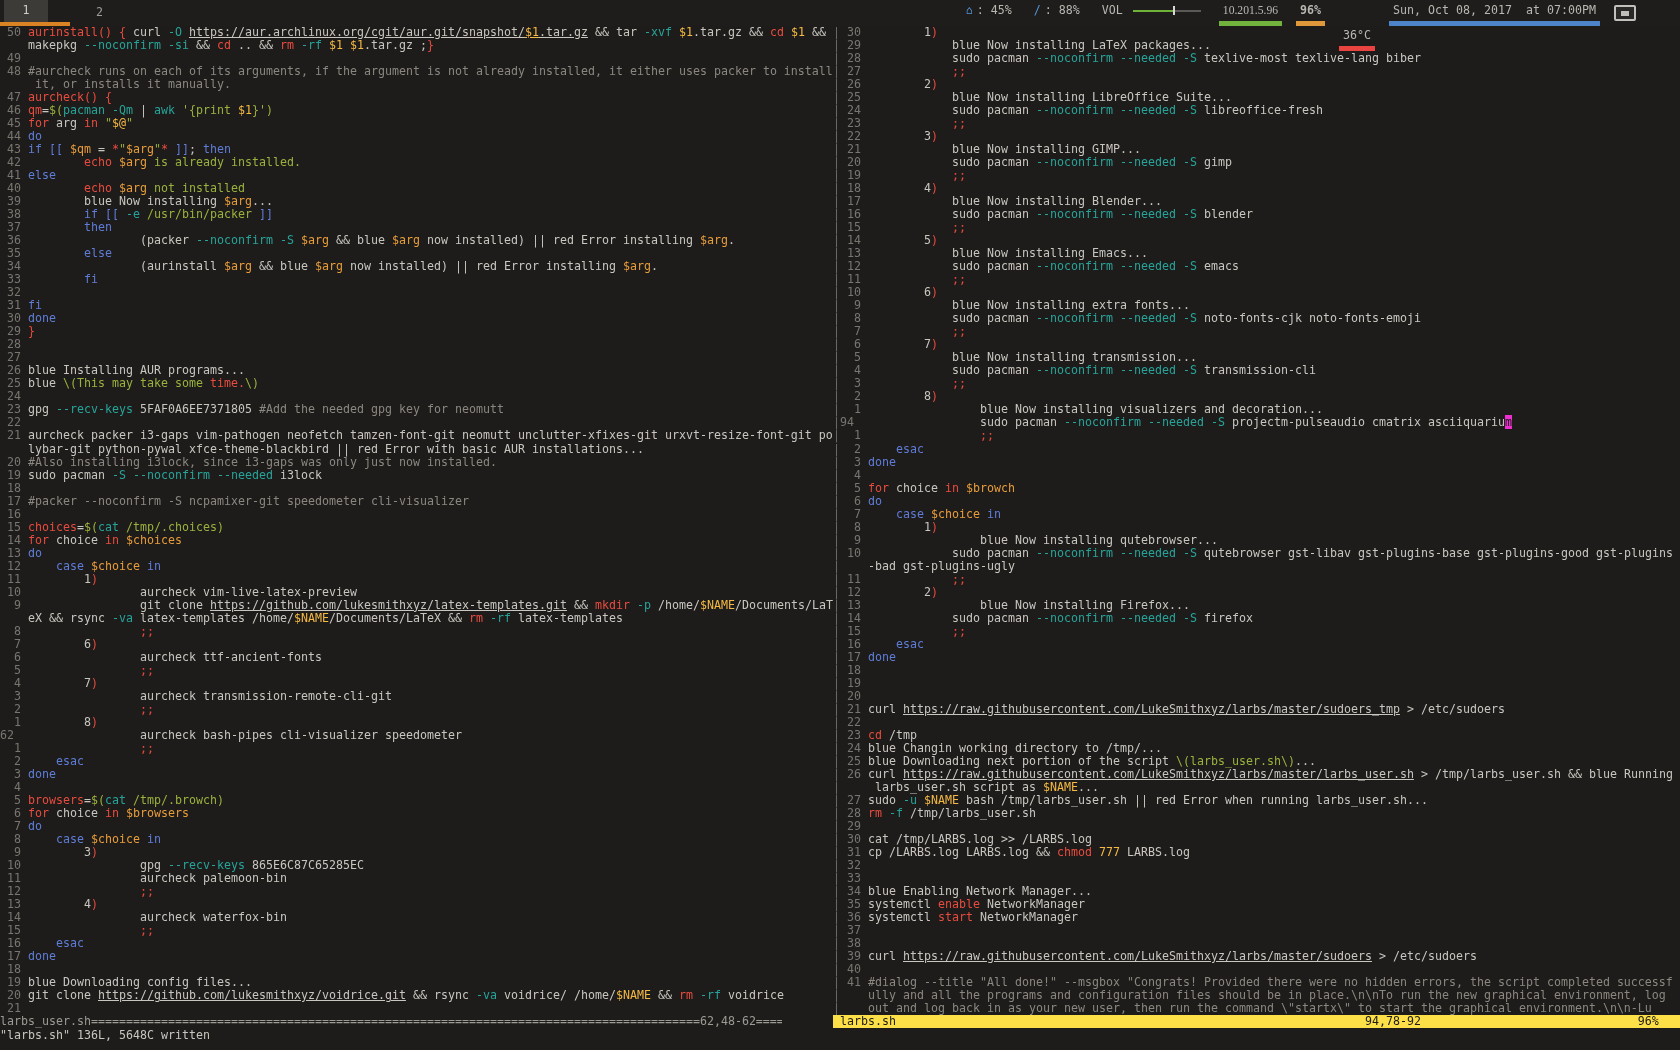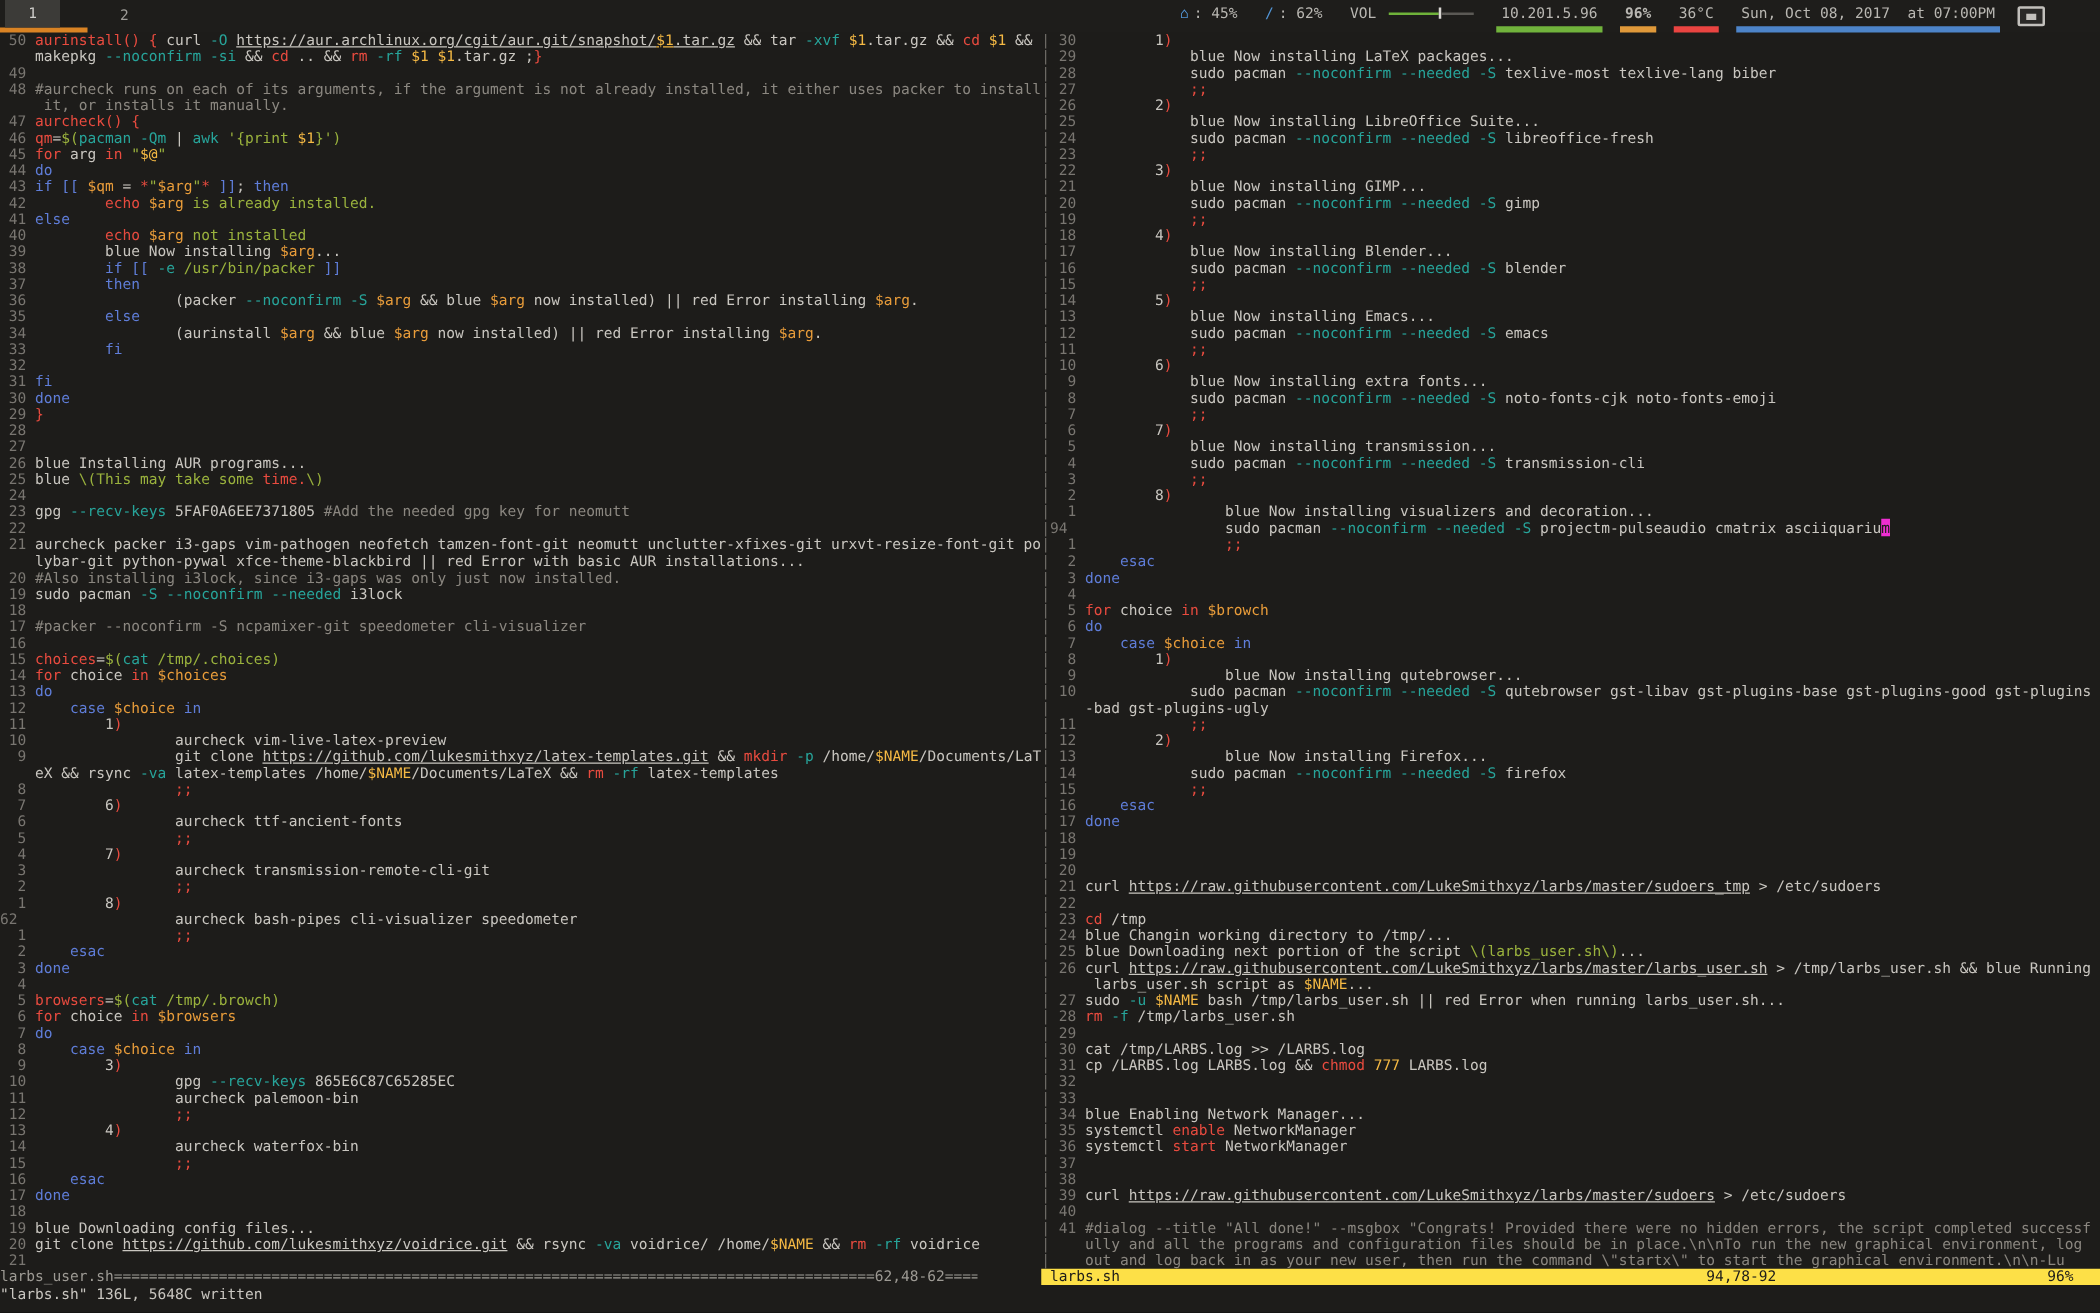--- a/index.html
+++ b/index.html
@@ -7,23 +7,23 @@
           font-family:"DejaVu Sans Mono",monospace;font-size:11.63px;line-height:13.02px;color:#c9c6c0;}
   
   .topbar{position:absolute;left:0;top:0;width:1680px;height:26px;background:#1e1d1b;display:flex;align-items:stretch;}
   .ws{display:flex;align-items:center;color:#9e9c98;}
   .ws.sel{width:70px;border-bottom:4px solid #d98324;box-sizing:border-box;}
   .wsbox{width:44px;height:22px;margin-left:4px;background:#3c3b38;color:#cfcecb;display:flex;align-items:center;justify-content:center;}
   .ws.plain{padding:0 26px;}
   .spacer{flex:1;}
   .sbitem{display:flex;align-items:center;gap:4px;height:26px;box-sizing:border-box;
           border-bottom:5px solid transparent;color:#b9b7b2;padding:0 4px;white-space:pre;}
-  .bar-green{border-bottom-color:#71b33c;}
+  .bar-green{border-bottom-color:#71b33c;font-family:Liberation Serif, serif;}
   .bar-orange{border-bottom-color:#e0993a;font-weight:bold;}
-  .bar-red{border-bottom-color:#ea4441;}
+  .bar-red{border-bottom-color:#ea4441;margin-top:25px;}
   .bar-blue{border-bottom-color:#4d84c9;}
   .icon-blue{color:#5295d6;}
   .slider{display:flex;align-items:center;width:68px;height:10px;margin-left:6px;}
   .sgreen{width:40px;height:2px;background:#6fb23a;}
   .stick{width:2px;height:9px;background:#d9d7d3;}
   .sgray{width:26px;height:2px;background:#5b5955;}
   .gap{width:14px;}
   .compicon{width:18px;height:12px;border:2px solid #c2c0bc;border-radius:2px;margin:0 0 0 14px;align-self:center;
             display:flex;align-items:center;justify-content:center;background:#2a2927;}
   .compicon .inner{width:8px;height:5px;background:#c2c0bc;}
@@ -55,21 +55,21 @@
     <div class="ws plain">
       <span>2</span>
     </div>
     <div class="spacer"></div>
 
     <div class="sbitem">
       <span class="icon-blue">⌂</span><span>: 45%</span>
     </div>
     <div class="gap"></div>
     <div class="sbitem">
-      <span class="icon-blue">/</span><span>: 62%</span>
+      <span class="icon-blue">/</span><span>: 88%</span>
     </div>
     <div class="gap"></div>
     <div class="sbitem">
       <span>VOL</span>
       <div class="slider">
         <div class="sgreen"></div>
         <div class="stick"></div>
         <div class="sgray"></div>
       </div>
     </div>

